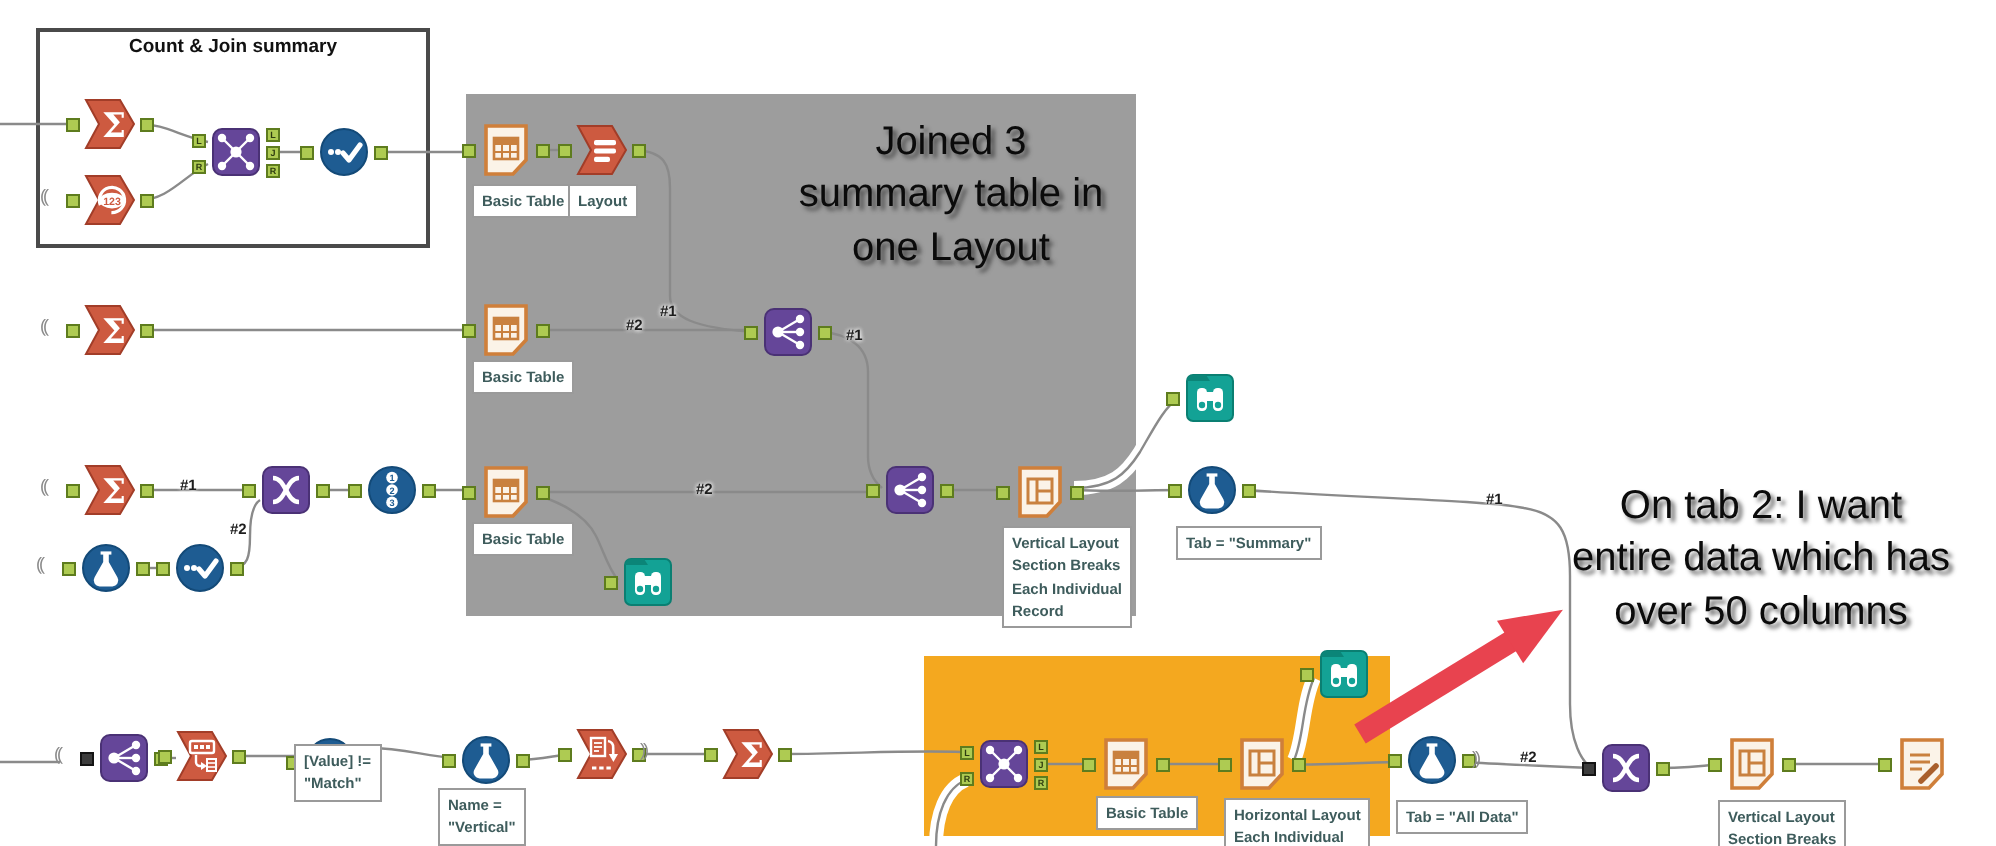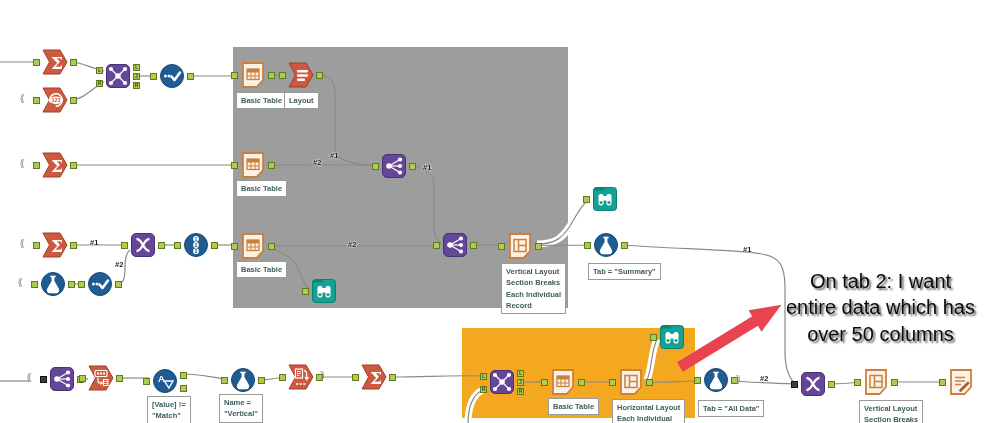--- a/index.html
+++ b/index.html
@@ -19,28 +19,31 @@
           font-weight:700;pointer-events:auto}
   .anchor.dark{background:#3d3d3d;border-color:#141414}
   .ann{position:absolute;background:#fff;border:1px solid #9a9a9a;color:#3e5c5c;font-size:7.5px;
        font-weight:700;line-height:1.5;padding:2px 4px;white-space:pre;z-index:4;pointer-events:auto}
   .wl{position:absolute;font-size:7.5px;font-weight:700;color:#1d1d1d;z-index:4;
       text-shadow:0 0 2px #fff,0 0 2px #fff}
   .wifi{position:absolute;font-size:9px;font-weight:400;color:#8b8b8b;z-index:4;letter-spacing:-1.5px}
   .note{position:absolute;z-index:5;color:#0b0b0b;font-size:20px;line-height:1.32;text-align:center;
         white-space:pre-line;text-shadow:2px 2px 2px rgba(55,55,55,.78)}
   #noteA{left:373px;top:58px;width:205px}
-  #noteB{left:763px;top:268px;width:235px}
+  #noteB{left:763px;top:240px;width:235px}
   #redArrow{position:absolute;left:650px;top:285px;z-index:6}
 </style>
 </head>
 <body>
 
 <div id="canvas">
 
+  <div id="containerBox" class="region">
+    <div id="boxTitle">Count &amp; Join summary</div>
+  </div>
   <div id="grayRegion" class="region"></div>
   <div id="orangeRegion" class="region"></div>
 
   <svg id="wires" width="998" height="423">
       <path d="M0,62 H35" fill="none" stroke="#8a8a8a" stroke-width="1.2"></path>
       <path d="M70,62 C82,62 90,68 104,71" fill="none" stroke="#8a8a8a" stroke-width="1.2"></path>
       <path d="M70,100 C84,100 92,88 104,82" fill="none" stroke="#8a8a8a" stroke-width="1.2"></path>
       <path d="M136,76 H156" fill="none" stroke="#8a8a8a" stroke-width="1.2"></path>
       <path d="M189,76 H236" fill="none" stroke="#8a8a8a" stroke-width="1.2"></path>
       <path d="M270,75 H284" fill="none" stroke="#8a8a8a" stroke-width="1.2"></path>
@@ -254,21 +257,21 @@
           <polygon points="12.5,16 12.5,20 15.5,18" fill="#fff"></polygon>
           <rect x="15.5" y="14.5" width="4.5" height="6" fill="none" stroke="#fff" stroke-width="1"></rect>
           <line x1="15.5" y1="16.5" x2="20" y2="16.5" stroke="#fff" stroke-width="0.8"></line>
           <line x1="15.5" y1="18.5" x2="20" y2="18.5" stroke="#fff" stroke-width="0.8"></line>
         </svg><div class="anchor" style="left: -9px; top: 9.5px;"></div><div class="anchor" style="right: -9px; top: 9.5px;"></div></div>
       <div class="node" style="left: 152px; top: 368px;"><svg width="26" height="26" viewBox="0 0 26 26">
           <circle cx="13" cy="13" r="11.5" fill="#1e5c92" stroke="#134a78" stroke-width="1"></circle>
           <text x="9.5" y="14" font-size="9.5" font-weight="bold" fill="#fff" text-anchor="middle">A</text>
           <polygon points="12.5,13 21,13 16.8,20" fill="none" stroke="#fff" stroke-width="1.4"></polygon>
         </svg><div class="anchor" style="left: -9px; top: 9.5px;"></div><div class="anchor" style="right: -9px; top: 3.5px;"></div><div class="anchor" style="right: -9px; top: 16.5px;"></div></div>
-      <div class="ann" style="left: 147px; top: 396px;">[Value] !=
+      <div class="ann" style="left: 147px; top: 372px;">[Value] !=
 "Match"</div>
       <div class="node" style="left: 230px; top: 367px;"><svg width="26" height="26" viewBox="0 0 26 26">
           <circle cx="13" cy="13" r="11.5" fill="#1e5c92" stroke="#134a78" stroke-width="1"></circle>
           <path d="M11.6,5.5 h2.8 v4.5 l4.3,7.6 a3,3 0 0 1 -2.6,4.6 h-6.2 a3,3 0 0 1 -2.6,-4.6 l4.3,-7.6 z" fill="#fff"></path>
           <line x1="10.3" y1="5.5" x2="15.7" y2="5.5" stroke="#fff" stroke-width="1.6"></line>
         </svg><div class="anchor" style="left: -9px; top: 9.5px;"></div><div class="anchor" style="right: -9px; top: 9.5px;"></div></div>
       <div class="ann" style="left: 219px; top: 394px;">Name =
 "Vertical"</div>
       <div class="node" style="left: 288px; top: 364px;"><svg width="26" height="26" viewBox="0 0 26 26">
           <path d="M1,1 L18,1 L25,13 L18,25 L1,25 L7.5,13 Z" fill="#cd5a40" stroke="#a23d28" stroke-width="1"></path>
@@ -353,20 +356,23 @@
       <span class="wl" style="left: 423px; top: 163px;">#1</span>
       <span class="wl" style="left: 348px; top: 240px;">#2</span>
       <span class="wl" style="left: 90px; top: 238px;">#1</span>
       <span class="wl" style="left: 115px; top: 260px;">#2</span>
       <span class="wl" style="left: 743px; top: 245px;">#1</span>
       <span class="wl" style="left: 760px; top: 374px;">#2</span>
       <span class="wifi" style="left: 320px; top: 370px;">))</span>
       <span class="wifi" style="left: 736px; top: 374px;">))</span>
     </div>
 
+  <div id="noteA" class="note">Joined 3
+summary table in
+one Layout</div>
   <div id="noteB" class="note">On tab 2: I want
 entire data which has
 over 50 columns</div>
 
   <svg id="redArrow" width="160" height="110">
     <g transform="translate(30,82) rotate(-31.5)">
       <rect x="0" y="-5.5" width="90" height="11" fill="#e8434f"></rect>
       <polygon points="88,-12.5 119,0 88,12.5" fill="#e8434f"></polygon>
     </g>
   </svg>

